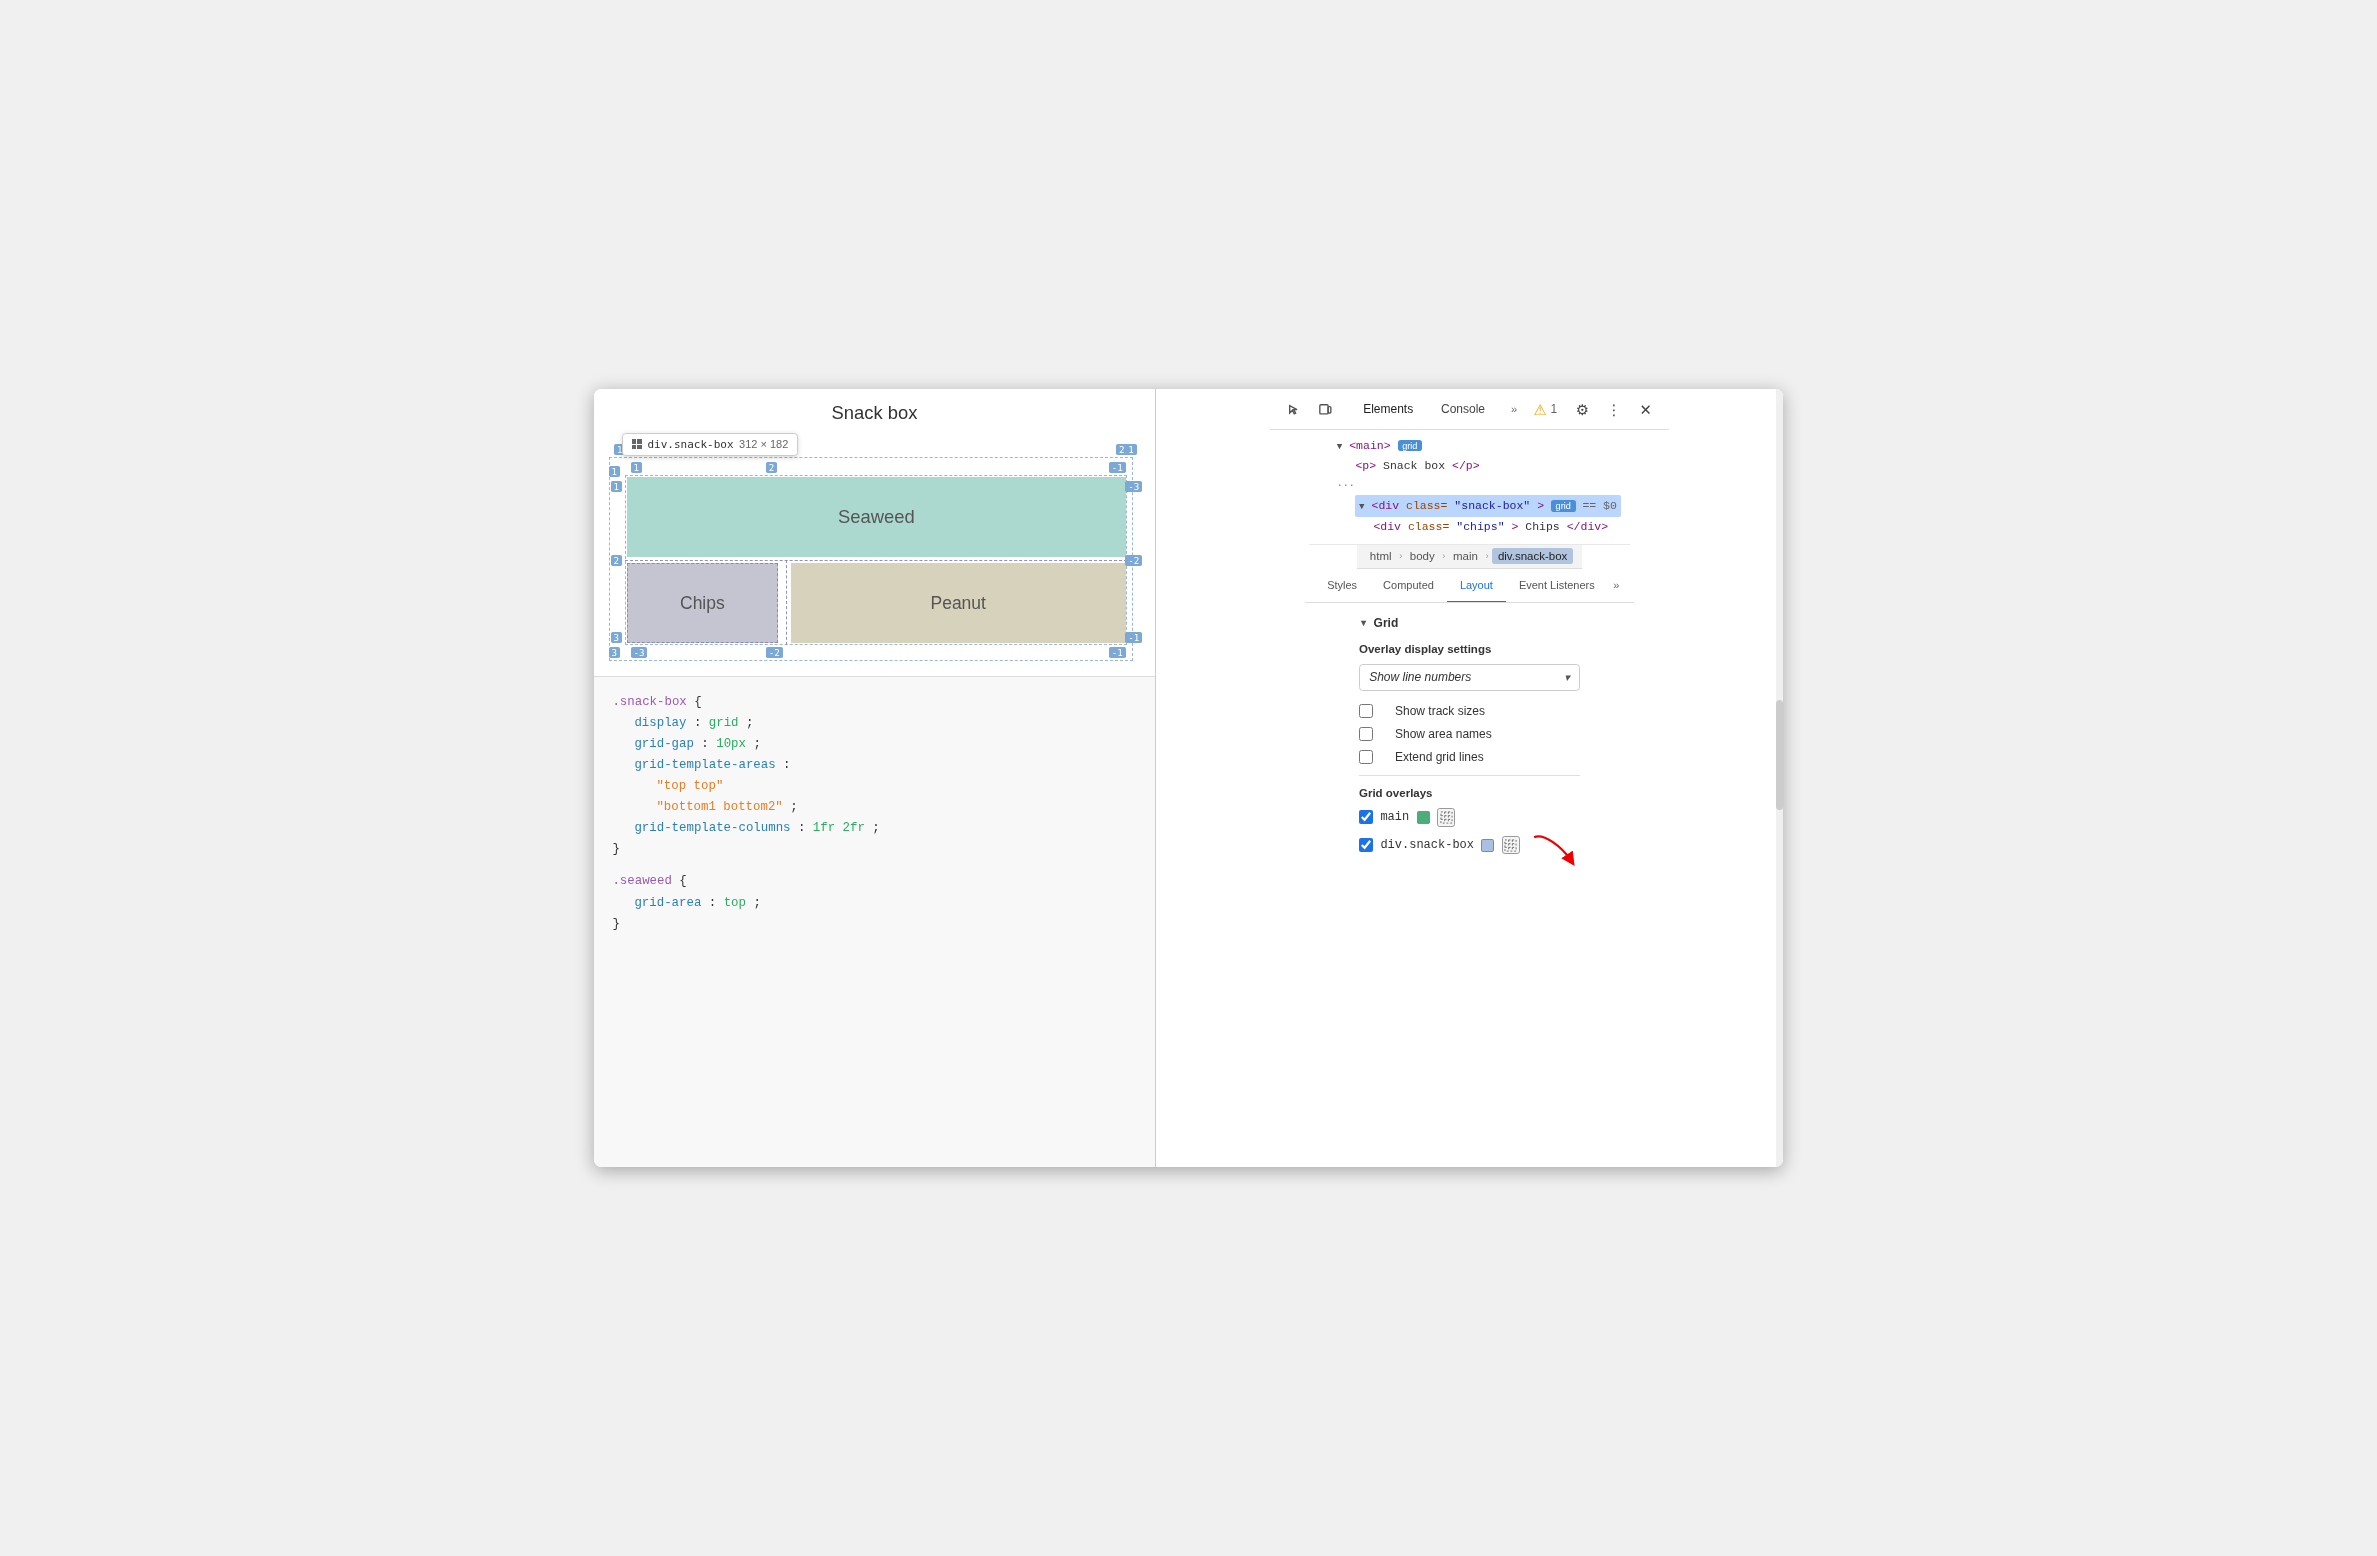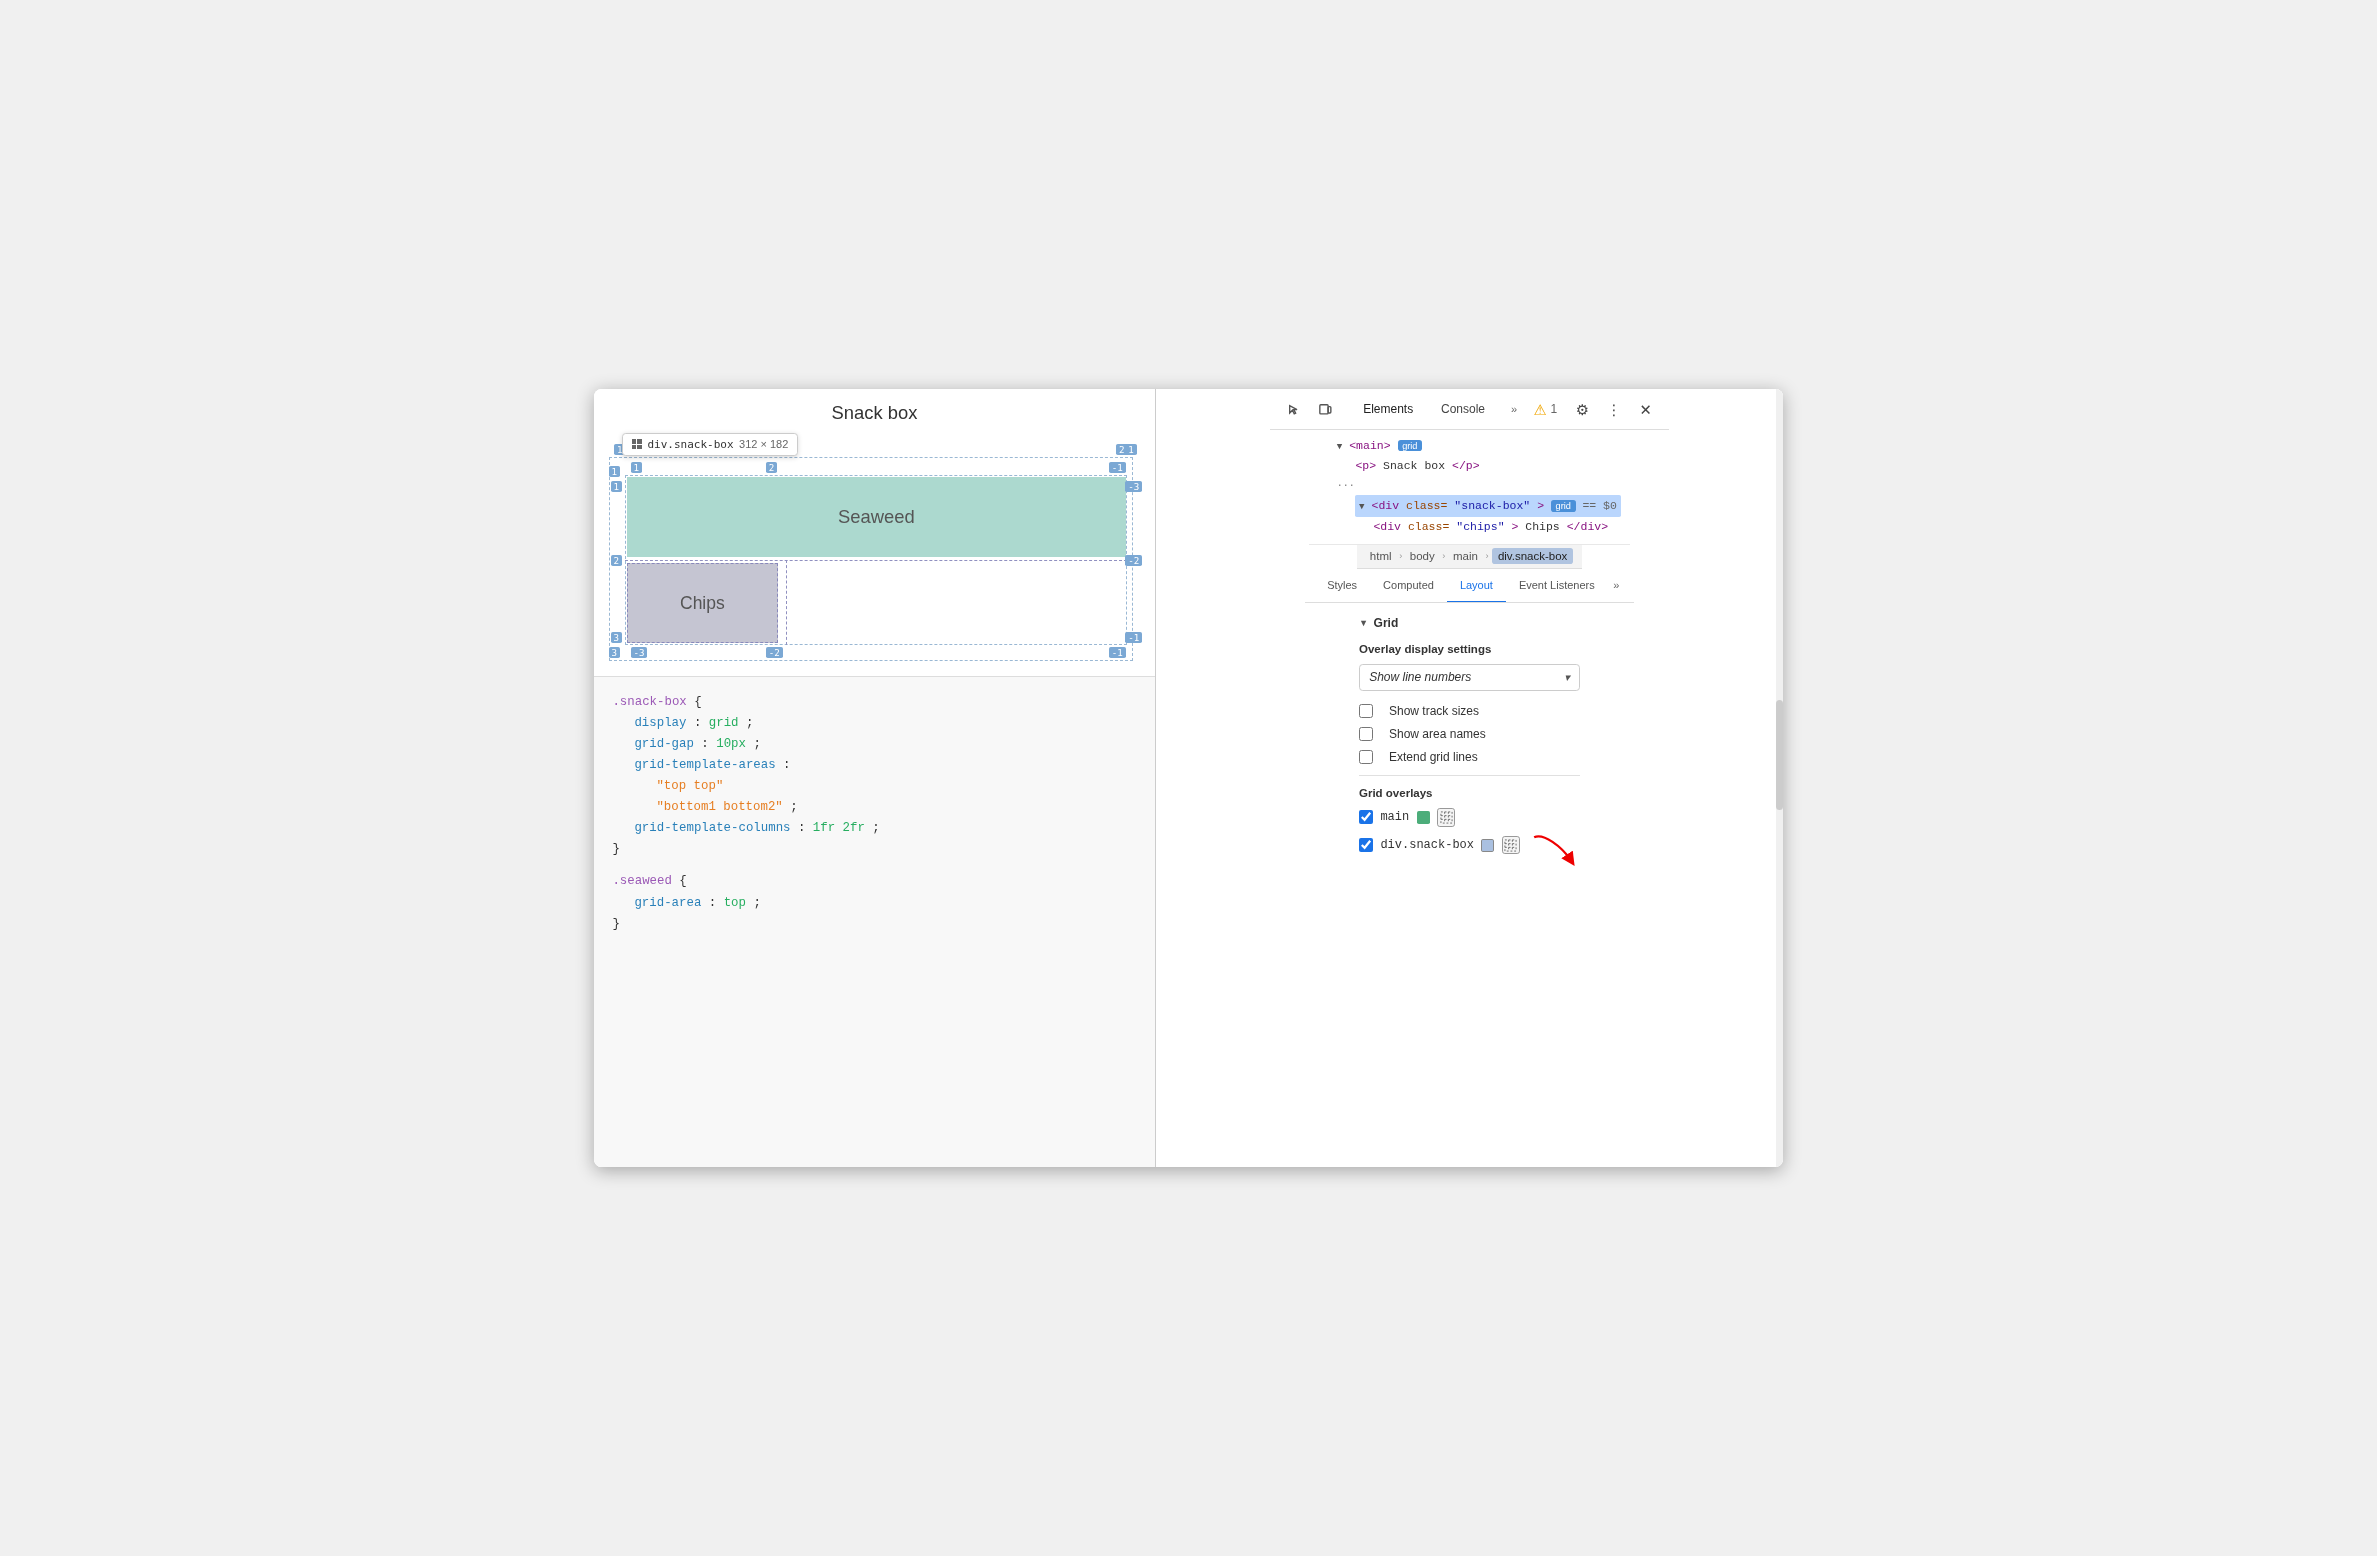--- a/index.html
+++ b/index.html
@@ -227,21 +227,21 @@
       background: #fff;
       margin-bottom: 13px;
       font-style: italic;
     }
     .overlay-dropdown span { font-size: 12px; color: #333; }
     .overlay-dropdown .arrow { color: #555; font-size: 11px; }
     
     .checkbox-row {
       display: flex;
       align-items: center;
-      gap: 16px;
+      gap: 22px;
       margin-bottom: 9.2px;
     }
     .checkbox-row input[type=checkbox] {
       width: 14px; height: 14px;
       cursor: pointer;
     }
     .checkbox-label {
       font-size: 12px;
       color: #333;
     }
@@ -380,20 +380,23 @@
           </div>
 
           <div style="position:absolute;top:50%;left:0;right:0;height:0;border-top:1.8px dashed #9090c0;"></div>
 
           <div style="position:absolute;bottom:1.8px;left:1.8px;width:30%;height:47%;background:rgba(140,140,165,0.5);display:flex;align-items:center;justify-content:center;font-size:17.5px;color:#555;border:1.8px dashed #8888bb;">
             <span>Chips</span>
           </div>
 
           <div style="position:absolute;left:32%;top:50%;bottom:0;width:0;border-left:1.8px dashed #9090c0;"></div>
 
+          <div style="position:absolute;bottom:1.8px;left:33%;right:1.8px;height:47%;background:rgba(175,165,120,0.5);display:flex;align-items:center;justify-content:center;font-size:17.5px;color:#555;">
+            <span>Peanut</span>
+          </div>
 
           <span class="col-num" style="top:-13px;left:5.5px;">1</span>
           <span class="col-num" style="top:-13px;left:28%;">2</span>
           <span class="col-num" style="top:-13px;right:1.8px;">-1</span>
           <span class="col-num" style="bottom:-13px;left:5.5px;">-3</span>
           <span class="col-num" style="bottom:-13px;left:28%;">-2</span>
           <span class="col-num" style="bottom:-13px;right:1.8px;">-1</span>
           <span class="row-num" style="top:5.5px;left:-14.7px;">1</span>
           <span class="row-num" style="top:47%;left:-14.7px;">2</span>
           <span class="row-num" style="bottom:1.8px;left:-14.7px;">3</span>

